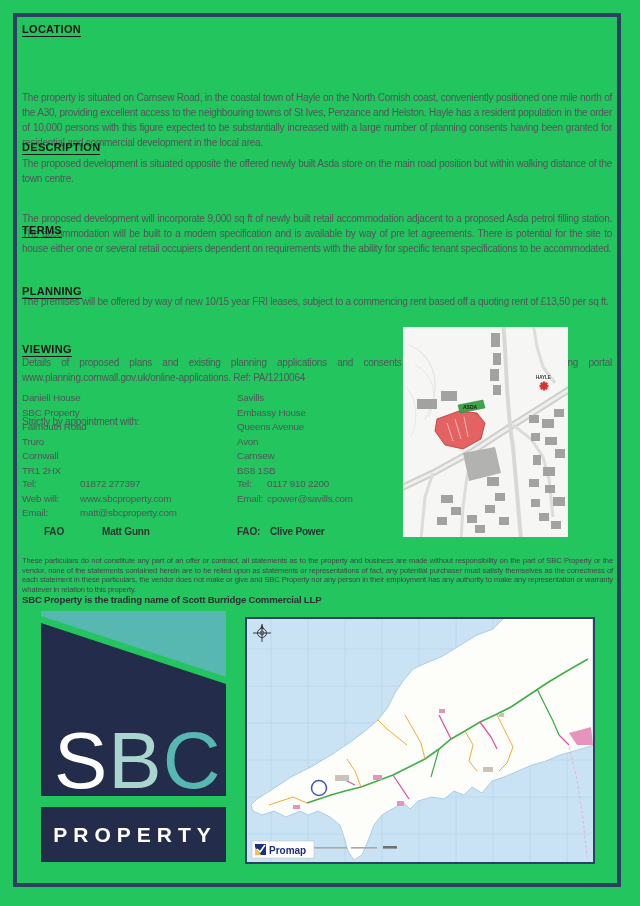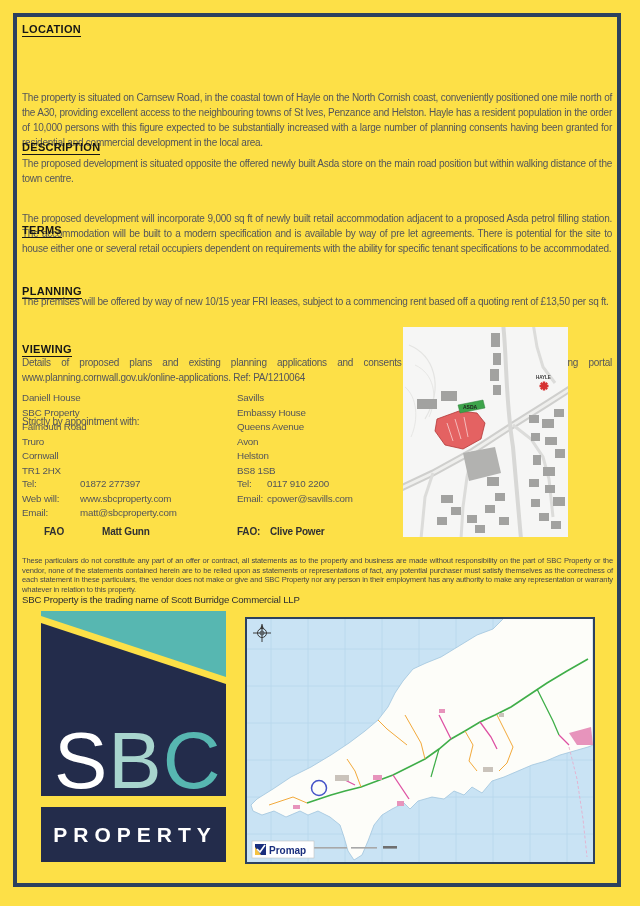--- a/index.html
+++ b/index.html
@@ -1,34 +1,34 @@
 <!DOCTYPE html>
 <html><head>
 <meta charset="utf-8">
 <style>
   html,body{margin:0;padding:0;background:#fff;}
-  #page{position:relative;width:640px;height:906px;background:#fde047;overflow:hidden;
+  #page{position:relative;width:640px;height:906px;background:#22c55e;overflow:hidden;
         font-family:"Liberation Sans",sans-serif;color:#54555a;}
   #frame{position:absolute;left:13px;top:13px;width:608px;height:874px;
          border:4px solid #2c415f;box-sizing:border-box;}
   .h{position:absolute;left:22px;font-size:11px;font-weight:bold;color:#161616;
      letter-spacing:.3px;}
   .h span{border-bottom:1.6px solid #161616;padding-bottom:1px;}
   .p{position:absolute;left:22px;width:590px;font-size:10px;letter-spacing:-0.25px;
      line-height:15px;text-align:justify;margin-top:48px;}
   .addr{position:absolute;font-size:9.8px;letter-spacing:-0.2px;line-height:14.5px;}
   .crow{line-height:14.5px;font-size:9.8px;letter-spacing:-0.2px;}
   .crow .lab{display:inline-block;width:58px;}
   .crow2 .lab{display:inline-block;width:30px;}
   .fao{position:absolute;font-size:10px;font-weight:bold;color:#2f3034;letter-spacing:-0.2px;}
   .fao .lab{display:inline-block;width:58px;margin-left:22px;}
   .fao .lab2{display:inline-block;width:33px;}
   #disclaimer{position:absolute;left:22px;top:556px;width:591px;font-size:7.6px;
      letter-spacing:-0.15px;line-height:9.7px;text-align:justify;color:#46474b;}
-  #trading{position:absolute;left:22px;top:594px;font-size:9.6px;font-weight:normal;
+  #trading{position:absolute;left:22px;top:594px;font-size:9.6px;font-weight:bold;
      color:#2e2f33;letter-spacing:-0.2px;}
   #logo{position:absolute;left:41px;top:611px;}
   #siteplan{position:absolute;left:403px;top:327px;}
   #bigmap{position:absolute;left:245px;top:617px;width:350px;height:247px;
      border:2px solid #2c415f;box-sizing:border-box;}
 </style>
 </head>
 <body>
 
 <div id="page">
@@ -65,21 +65,21 @@
   </div>
   <div class="fao" style="left:22px;top:526px">
     <span class="lab">FAO</span><span>Matt Gunn</span>
   </div>
 
   <div class="addr" style="left:237px;top:391px;width:170px">
     <div>Savills</div>
     <div>Embassy House</div>
     <div>Queens Avenue</div>
     <div>Avon</div>
-    <div>Helston</div>
+    <div>Carnsew</div>
     <div>BS8 1SB</div>
   </div>
   <div class="addr" style="left:237px;top:477px;width:180px">
     <div class="crow crow2"><span class="lab">Tel:</span><span>0117 910 2200</span></div>
     <div class="crow crow2"><span class="lab">Email:</span><span>cpower@savills.com</span></div>
   </div>
   <div class="fao" style="left:237px;top:526px">
     <span class="lab2">FAO:</span><span>Clive Power</span>
   </div>
 

